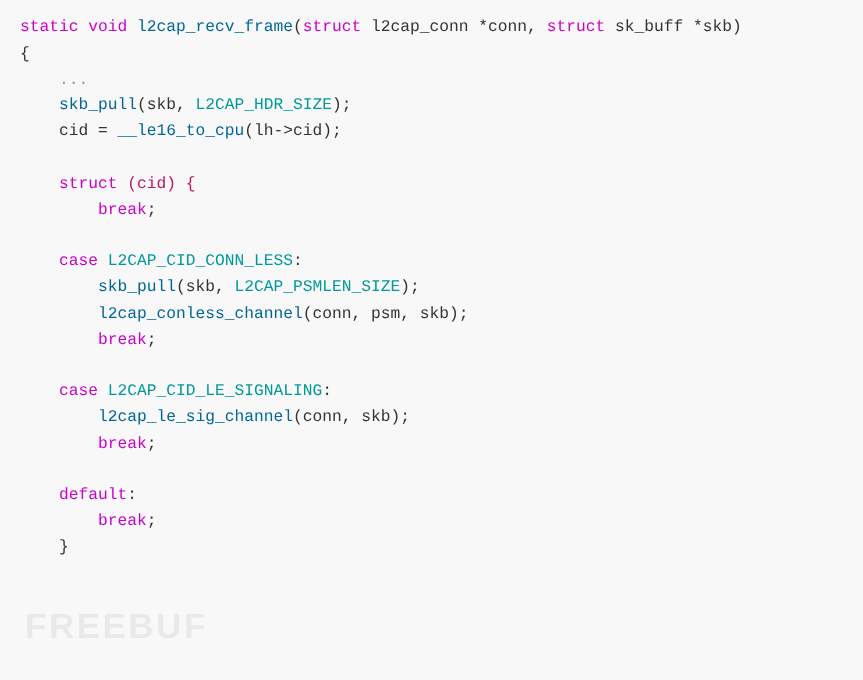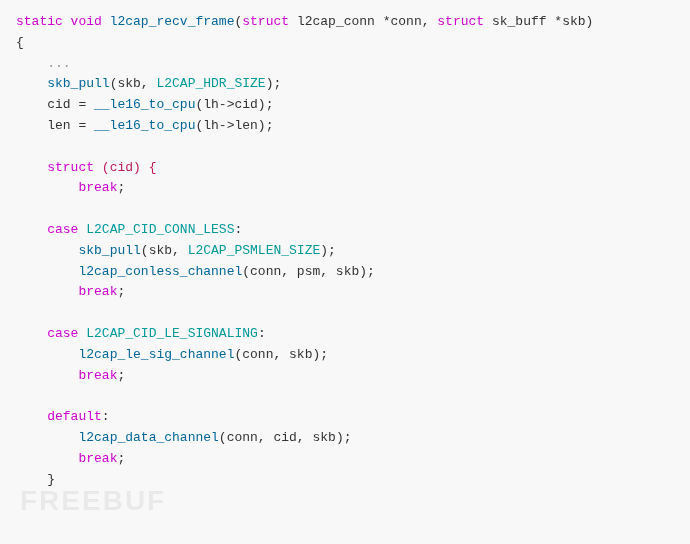--- a/index.html
+++ b/index.html
@@ -39,33 +39,31 @@
   </style>
 </head>
 <body>
 
 <div class="code-block" id="code-container">
 <span class="line"><span style="color: rgb(204, 0, 204);">static void </span><span style="color: rgb(0, 102, 153);">l2cap_recv_frame</span><span style="color: rgb(51, 51, 51);">(</span><span style="color: rgb(204, 0, 204);">struct </span><span style="color: rgb(51, 51, 51);">l2cap_conn</span><span style="color: rgb(51, 51, 51);"> *conn, </span><span style="color: rgb(204, 0, 204);">struct </span><span style="color: rgb(51, 51, 51);">sk_buff</span><span style="color: rgb(51, 51, 51);"> *skb)</span></span>
     <span class="line"><span style="color: rgb(51, 51, 51);">{</span></span>
     <span class="line"><span style="color: rgb(153, 153, 153);">    ...</span></span>
     <span class="line"><span style="color: rgb(51, 51, 51);">    </span><span style="color: rgb(0, 102, 153);">skb_pull</span><span style="color: rgb(51, 51, 51);">(skb, </span><span style="color: rgb(0, 153, 153);">L2CAP_HDR_SIZE</span><span style="color: rgb(51, 51, 51);">);</span></span>
     <span class="line"><span style="color: rgb(51, 51, 51); text-align: center;">    cid = </span><span style="color: rgb(0, 102, 153);">__le16_to_cpu</span><span style="color: rgb(51, 51, 51);">(lh-&gt;cid);</span></span>
-    <span class="line"><span style="color: rgb(51, 51, 51);">    len = </span><span style="color: rgb(0, 102, 153);">__le16_to_cpu</span><span style="color: rgb(51, 51, 51);">(lh-&gt;len);</span></span>
     <span class="line">&nbsp;</span>
     <span class="line"><span style="color: rgb(51, 51, 51);">    </span><span style="color: rgb(204, 0, 204);">struct</span><span style="color: #be185d;"> (cid) {</span></span>
     <span class="line"><span style="color: rgb(51, 51, 51);">        </span><span style="color: rgb(204, 0, 204);">break</span><span style="color: rgb(51, 51, 51);">;</span></span>
     <span class="line">&nbsp;</span>
     <span class="line"><span style="color: rgb(51, 51, 51);">    </span><span style="color: rgb(204, 0, 204);">case </span><span style="color: rgb(0, 153, 153);">L2CAP_CID_CONN_LESS</span><span style="color: rgb(51, 51, 51);">:</span></span>
     <span class="line"><span style="color: rgb(51, 51, 51);">        </span><span style="color: rgb(0, 102, 153);">skb_pull</span><span style="color: rgb(51, 51, 51);">(skb, </span><span style="color: rgb(0, 153, 153);">L2CAP_PSMLEN_SIZE</span><span style="color: rgb(51, 51, 51);">);</span></span>
     <span class="line"><span style="color: rgb(51, 51, 51);">        </span><span style="color: rgb(0, 102, 153);">l2cap_conless_channel</span><span style="color: rgb(51, 51, 51);">(conn, psm, skb);</span></span>
     <span class="line"><span style="color: rgb(51, 51, 51);">        </span><span style="color: rgb(204, 0, 204);">break</span><span style="color: rgb(51, 51, 51);">;</span></span>
     <span class="line">&nbsp;</span>
     <span class="line"><span style="color: rgb(51, 51, 51);">    </span><span style="color: rgb(204, 0, 204);">case </span><span style="color: rgb(0, 153, 153);">L2CAP_CID_LE_SIGNALING</span><span style="color: rgb(51, 51, 51);">:</span></span>
     <span class="line"><span style="color: rgb(51, 51, 51);">        </span><span style="color: rgb(0, 102, 153);">l2cap_le_sig_channel</span><span style="color: rgb(51, 51, 51);">(conn, skb);</span></span>
     <span class="line"><span style="color: rgb(51, 51, 51);">        </span><span style="color: rgb(204, 0, 204);">break</span><span style="color: rgb(51, 51, 51);">;</span></span>
     <span class="line">&nbsp;</span>
     <span class="line"><span style="color: rgb(51, 51, 51);">    </span><span style="color: rgb(204, 0, 204);">default</span><span style="color: rgb(51, 51, 51);">:</span></span>
-    <span class="line"><span style="color: rgb(51, 51, 51);">        </span><span style="color: rgb(0, 102, 153);">l2cap_data_channel</span><span style="color: rgb(51, 51, 51);">(conn, cid, skb);</span></span>
     <span class="line"><span style="color: rgb(51, 51, 51);">        </span><span style="color: rgb(204, 0, 204);">break</span><span style="color: rgb(51, 51, 51);">;</span></span>
     <span class="line"><span style="color: rgb(51, 51, 51);">    }</span></span>
   </div>
 
 <div class="watermark">FREEBUF</div>
 
 </body></html>

